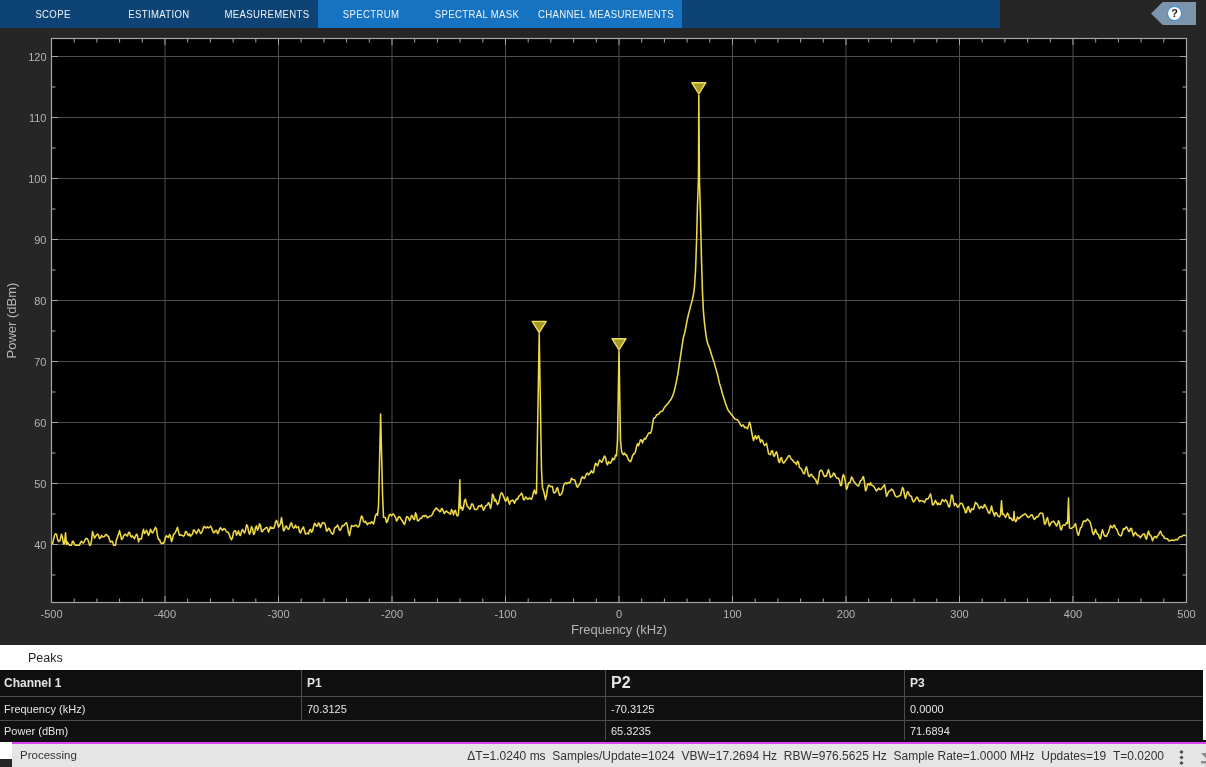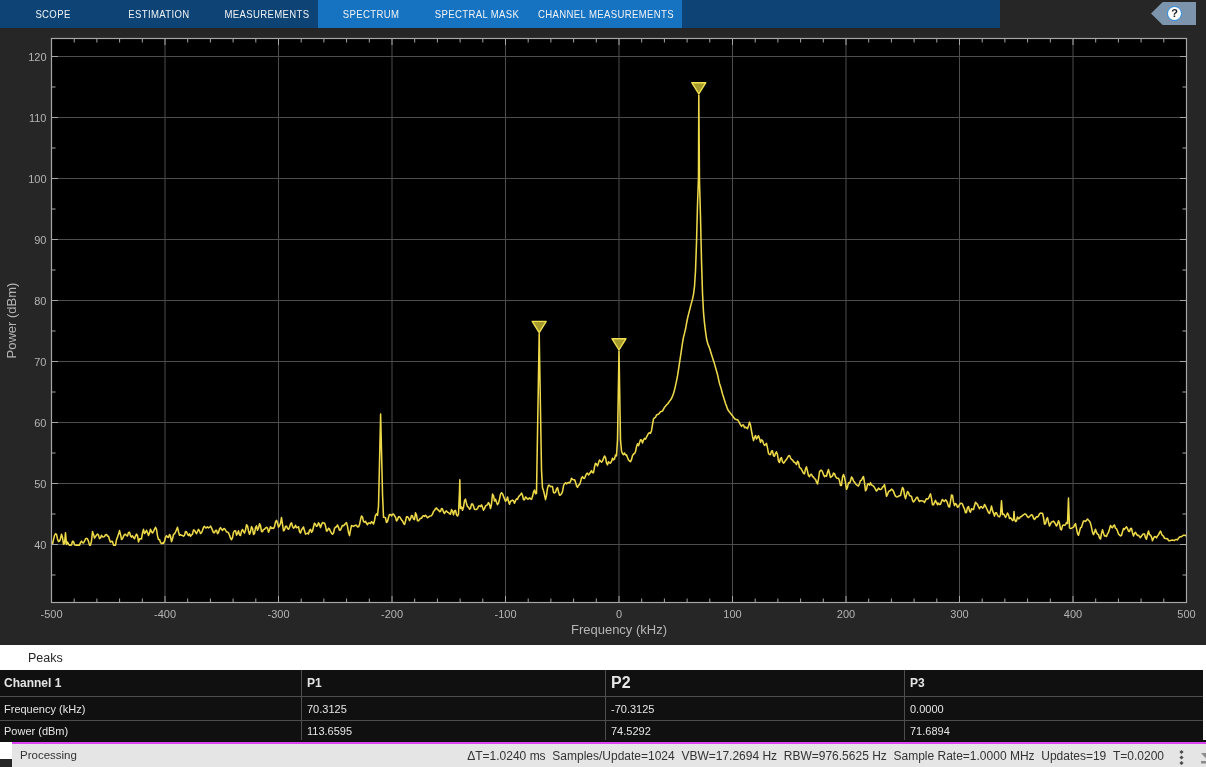--- a/index.html
+++ b/index.html
@@ -90,22 +90,21 @@
         <div class="pcell c3" style="font-weight:bold;font-size:12px">P3</div>
       </div>
       <div class="prow" style="top:26px;height:24px;border-top:1px solid #4d4d4d">
         <div class="pcell c0">Frequency (kHz)</div>
         <div class="pcell c1">70.3125</div>
         <div class="pcell c2">-70.3125</div>
         <div class="pcell c3">0.0000</div>
       </div>
       <div class="prow" style="top:50px;height:20px;border-top:1px solid #4d4d4d">
         <div class="pcell c0">Power (dBm)</div>
-        <div class="pcell c1">113.6595</div>
-        <div class="pcell c2">74.5292</div>
+        <div class="pcell c2">65.3235</div>
         <div class="pcell c3">71.6894</div>
       </div>
     </div>
     <div style="position:absolute;left:0;top:95px;width:1206px;height:2px;background:#101010"></div>
   </div>
   <div id="sbar">
     <div class="lft">Processing</div>
     <div class="rgt">ΔT=1.0240 ms&nbsp;&nbsp;Samples/Update=1024&nbsp;&nbsp;VBW=17.2694 Hz&nbsp;&nbsp;RBW=976.5625 Hz&nbsp;&nbsp;Sample Rate=1.0000 MHz&nbsp;&nbsp;Updates=19&nbsp;&nbsp;T=0.0200</div>
     <svg style="position:absolute;left:1164px;top:5px" width="40" height="16" viewBox="0 0 40 16">
       <g fill="#4d4d4d">

